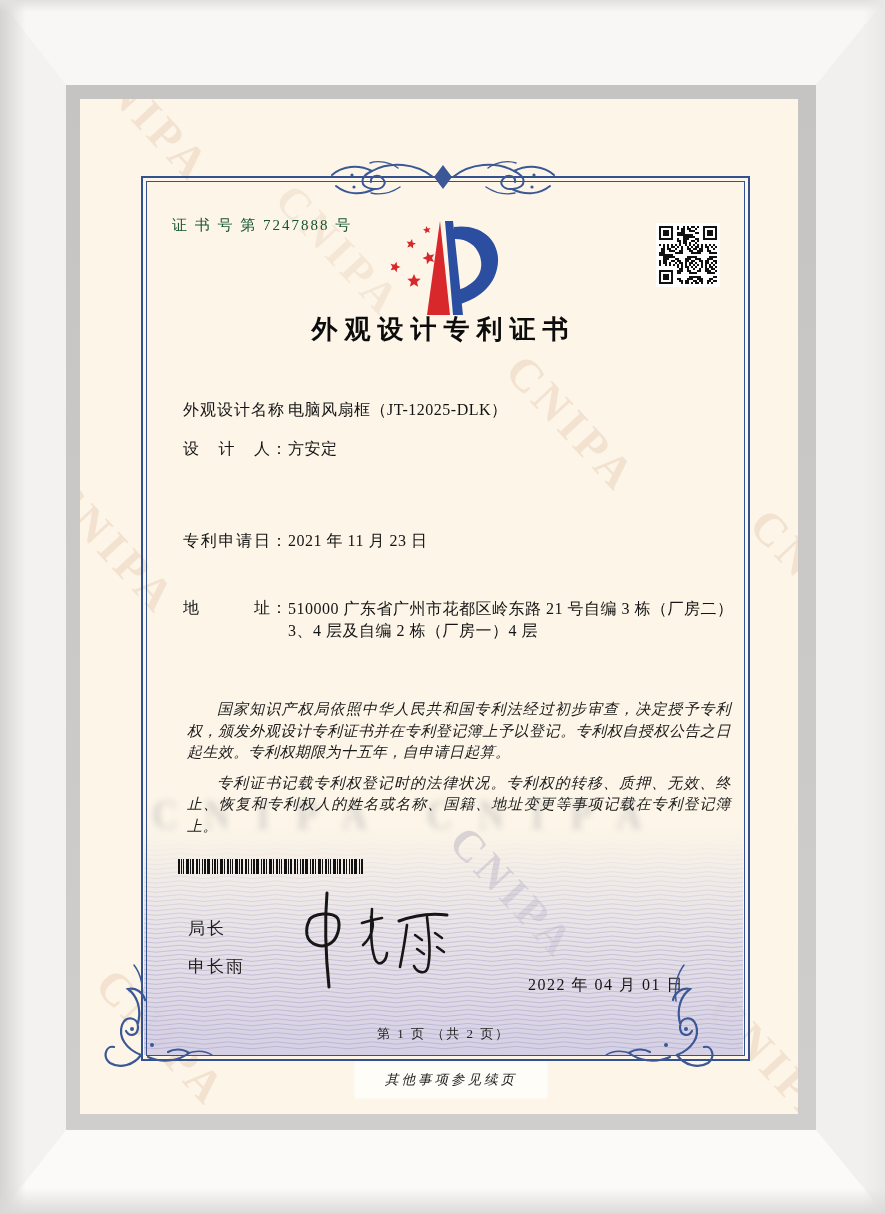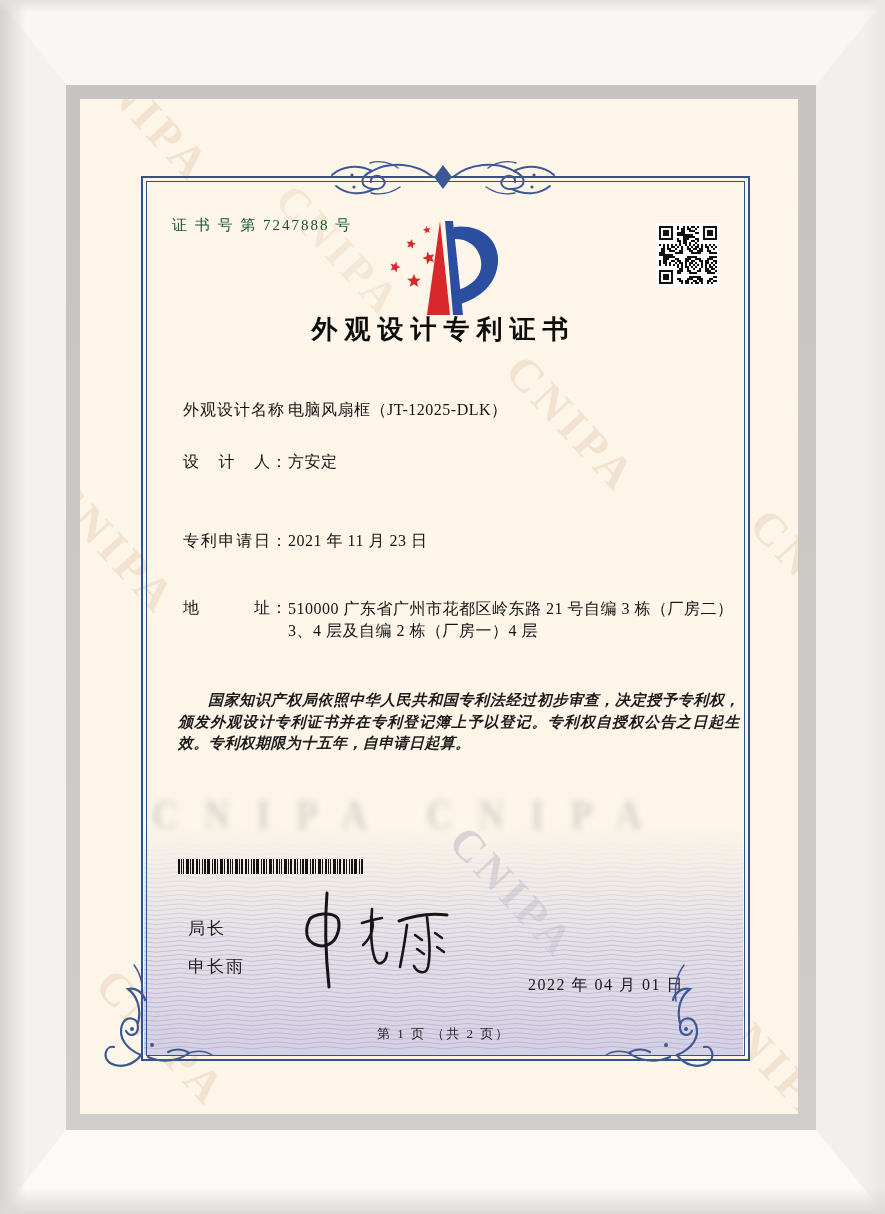--- a/index.html
+++ b/index.html
@@ -44,21 +44,21 @@
   .frow .lab{display:inline-block;width:88px;text-align:justify;text-align-last:justify;vertical-align:top;}
   .frow .col{vertical-align:top;}
   .frow .val{letter-spacing:.5px;vertical-align:top;font-family:Liberation Serif, serif;}
   .frow-wrap{white-space:normal;}
   .frow-wrap .val{display:inline-block;width:468px;line-height:22px;}
   .pair2{position:absolute;left:272px;top:0;white-space:nowrap;}
   
   .legal{position:absolute;left:98px;top:591px;width:562px;z-index:5;
       font-style:italic;font-size:15px;line-height:21.5px;letter-spacing:.4px;
       color:#1b1b1b;text-align:justify;}
-  .legal p{margin:0;text-indent:2em;font-weight:bold;}
+  .legal p{margin:9px;text-indent:2em;}
   
   .guilloche{position:absolute;left:64px;top:727px;width:599px;height:229px;z-index:2;
       background:linear-gradient(180deg,rgba(216,212,231,0) 0%,rgba(216,212,231,.5) 40%,rgba(211,206,228,.95) 100%);}
   
   .barcode{position:absolute;left:98px;top:760px;z-index:5;}
   .signer{position:absolute;left:108px;z-index:5;font-family:Liberation Sans, sans-serif;
       font-size:17px;color:#1f1f1f;letter-spacing:2px;}
   .signature{position:absolute;left:195px;top:788px;z-index:6;}
   .issue-date{position:absolute;left:448px;top:876px;z-index:5;font-size:16px;
       letter-spacing:1.5px;color:#151515;}
@@ -498,32 +498,33 @@
               <rect x="1" y="23" width="5" height="5" fill="#fff"></rect>
               <rect x="2" y="24" width="3" height="3" fill="#111"></rect>
             </svg>
         </div>
 
         <div class="title">外观设计专利证书</div>
 
         <div class="frow" style="top:301px">
           <span class="lab">外观设计名称</span><span class="col">：</span><span class="val">电脑风扇框（JT-12025-DLK）</span>
         </div>
-        <div class="frow" style="top:353px">
+        <div class="frow" style="top:340px">
           <span class="lab">设计人</span><span class="col">：</span><span class="val">方安定</span>
         </div>
         <div class="frow" style="top:432px">
           <span class="lab">专利申请日</span><span class="col">：</span><span class="val">2021 年 11 月 23 日</span>
         </div>
         <div class="frow frow-wrap" style="top:499px">
           <span class="lab">地址</span><span class="col">：</span><span class="val">510000 广东省广州市花都区岭东路 21 号自编 3 栋（厂房二）3、4 层及自编 2 栋（厂房一）4 层</span>
         </div>
 
         <div class="legal">
           <p>国家知识产权局依照中华人民共和国专利法经过初步审查，决定授予专利权，颁发外观设计专利证书并在专利登记簿上予以登记。专利权自授权公告之日起生效。专利权期限为十五年，自申请日起算。</p>
+          <p>专利证书记载专利权登记时的法律状况。专利权的转移、质押、无效、终止、恢复和专利权人的姓名或名称、国籍、地址变更等事项记载在专利登记簿上。</p>
         </div>
 
         <div class="barcode">
           <svg id="barcode-svg" width="190" height="15" viewBox="0 0 190 15" shape-rendering="crispEdges">
               <rect x="0" y="0" width="2" height="15" fill="#111"></rect>
               <rect x="3" y="0" width="1" height="15" fill="#111"></rect>
               <rect x="5" y="0" width="1" height="15" fill="#111"></rect>
               <rect x="8" y="0" width="3" height="15" fill="#111"></rect>
               <rect x="12" y="0" width="1" height="15" fill="#111"></rect>
               <rect x="14" y="0" width="2" height="15" fill="#111"></rect>
@@ -597,20 +598,21 @@
           <path d="M124,34 C140,28 158,26 172,28"></path>
           <path d="M132,38 C130,54 127,70 125,80" stroke-width="2.6"></path>
           <path d="M152,30 C154,48 156,66 153,80 C151,88 142,86 139,79" stroke-width="2.6"></path>
           <path d="M140,48 l7,5 M160,46 l7,5 M142,62 l7,5 M162,60 l7,5" stroke-width="2.4"></path>
         </svg>
 
         <div class="issue-date">2022 年 04 月 01 日</div>
 
         <div class="page-footer">第 1 页 （共 2 页）</div>
 
+        <div class="continuation">其他事项参见续页</div>
 
       </div>
     </div>
   </div>
   <div class="shade shade-left"></div>
   <div class="shade shade-top"></div>
   <div class="shade shade-right"></div>
   <div class="shade shade-bottom"></div>
 </div>
 

